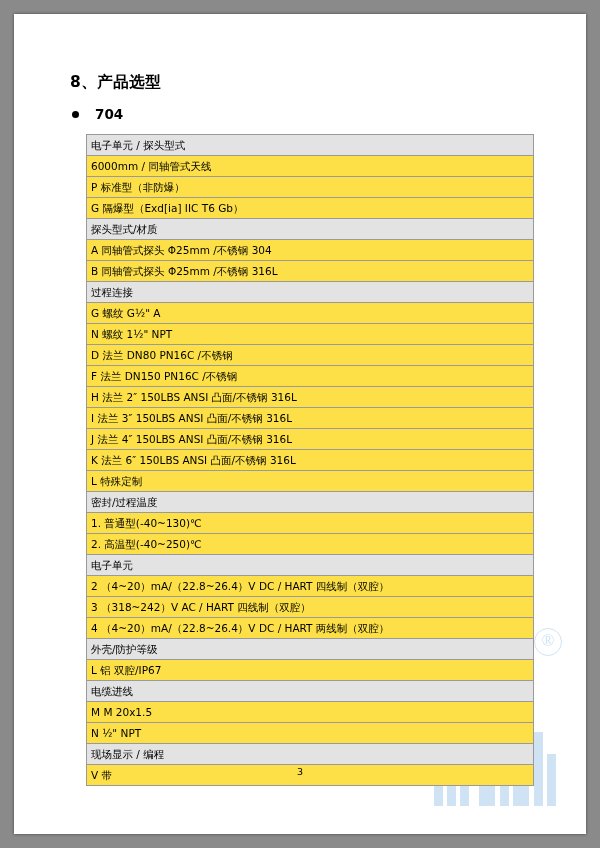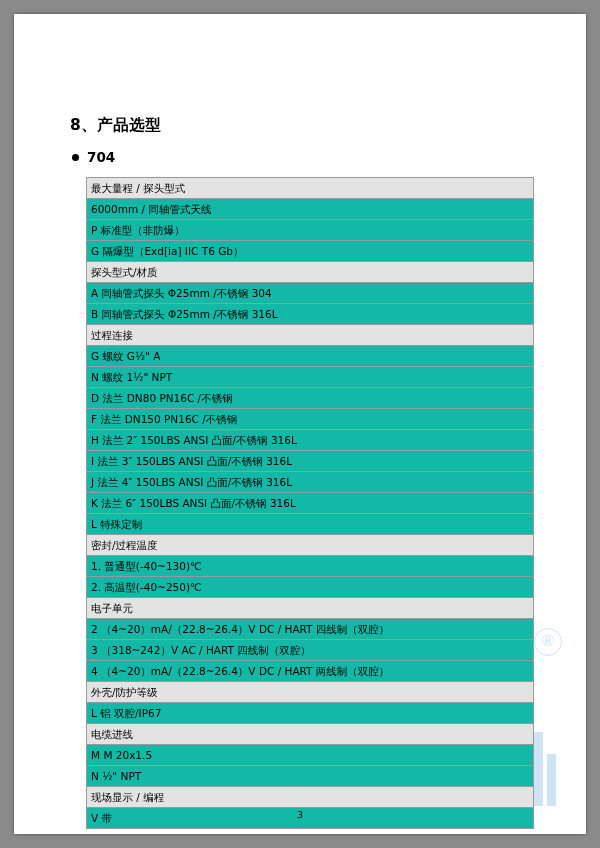--- a/index.html
+++ b/index.html
@@ -51,42 +51,41 @@
     line-height: 24px;
     text-align: center;
     font-family: "Liberation Serif", serif;
   }
 
   .content {
     position: absolute;
     left: 0; top: 0;
     width: 572px;
     height: 700px;
-    margin-top: 43px;
   }
 
   h2.section-title {
     position: absolute;
     left: 56px;
     top: 58px;
     margin: 0;
     font-size: 15.5px;
     font-weight: bold;
     font-family: "DejaVu Sans", "Liberation Sans", sans-serif;
     letter-spacing: 0.5px;
     color: #000;
   }
 
   .bullet-row {
     position: absolute;
     left: 58px;
     top: 92px;
     display: flex;
     align-items: center;
-    gap: 8px;
+    gap: 16px;
     justify-content: center;
   }
   .bullet-dot {
     width: 7px;
     height: 7px;
     border-radius: 50%;
     background: #000;
     display: inline-block;
   }
   .bullet-label {
@@ -111,21 +110,21 @@
     height: 14px;
     color: #000;
     font-family: "DejaVu Sans", "Liberation Sans", sans-serif;
   }
   
   tr.hdr td {
     background: #e3e3e3;
     text-align: left;
   }
   tr.opt td {
-    background: #14b8a6;
+    background: #fde047;
   }
   .ind-1 { padding-left: 30px; }
   .ind-2 { padding-left: 46px; }
   .ind-3 { padding-left: 86px; }
   .ind-4 { padding-left: 110px; }
   .ind-5 { padding-left: 130px; }
   .ind-6 { padding-left: 150px; }
   .ind-7 { padding-left: 162px; }
   .ind-8 { padding-left: 175px; }
   .ind-10 { padding-left: 188px; }
@@ -165,21 +164,21 @@
     <h2 class="section-title">8、产品选型</h2>
 
     <div class="bullet-row">
       <span class="bullet-dot"></span>
       <span class="bullet-label">704</span>
     </div>
 
     <table class="spec">
       <tbody>
           <tr class="hdr">
-            <td class="hdr-ind-1">最大量程  /  探头型式</td>
+            <td class="hdr-ind-1">电子单元  /  探头型式</td>
           </tr>
           <tr class="opt">
             <td class="ind-1">6000mm  /  同轴管式天线</td>
           </tr>
           <tr class="opt">
             <td class="ind-2">P  标准型（非防爆）</td>
           </tr>
           <tr class="opt">
             <td class="ind-2">G  隔爆型（Exd[ia] IIC T6 Gb）</td>
           </tr>

